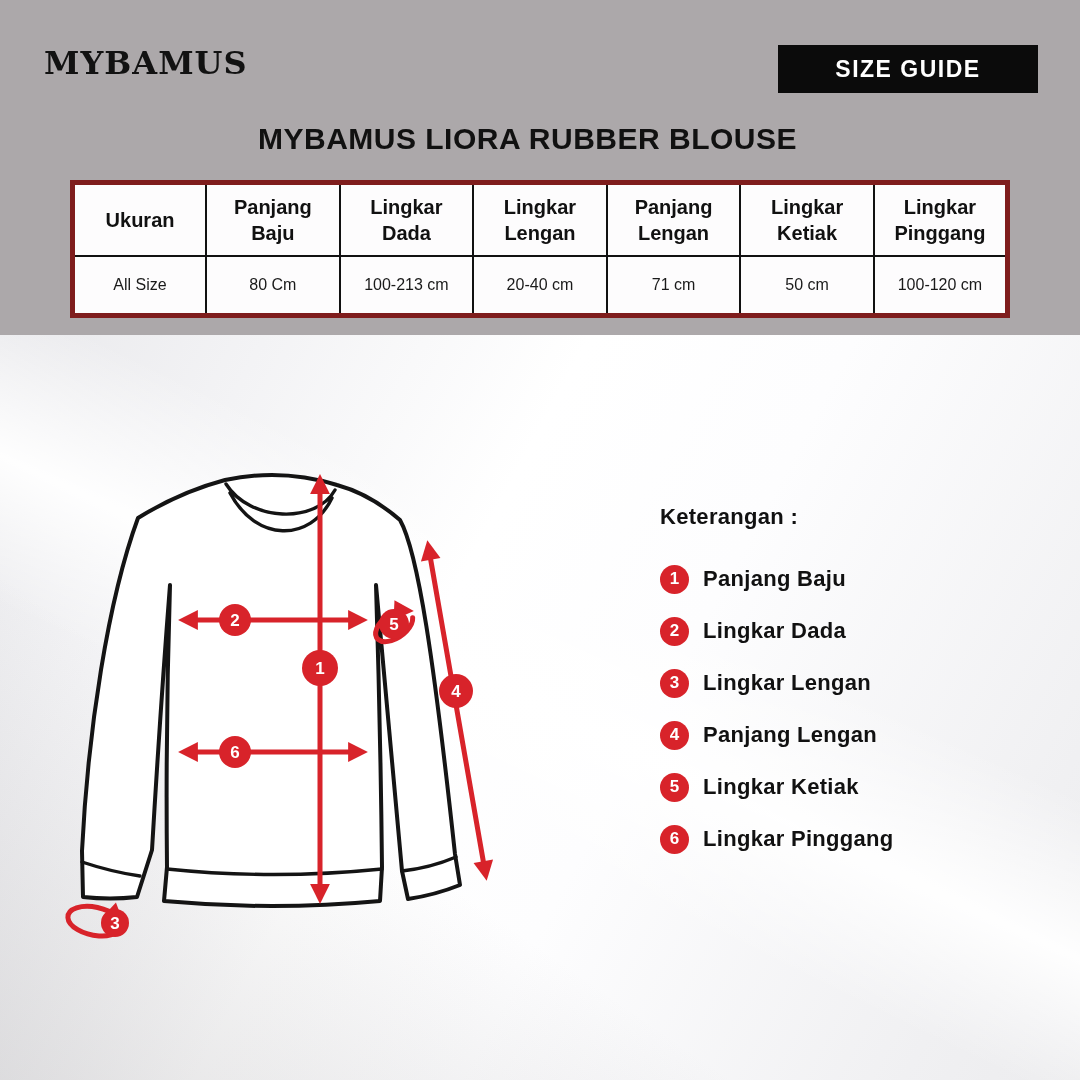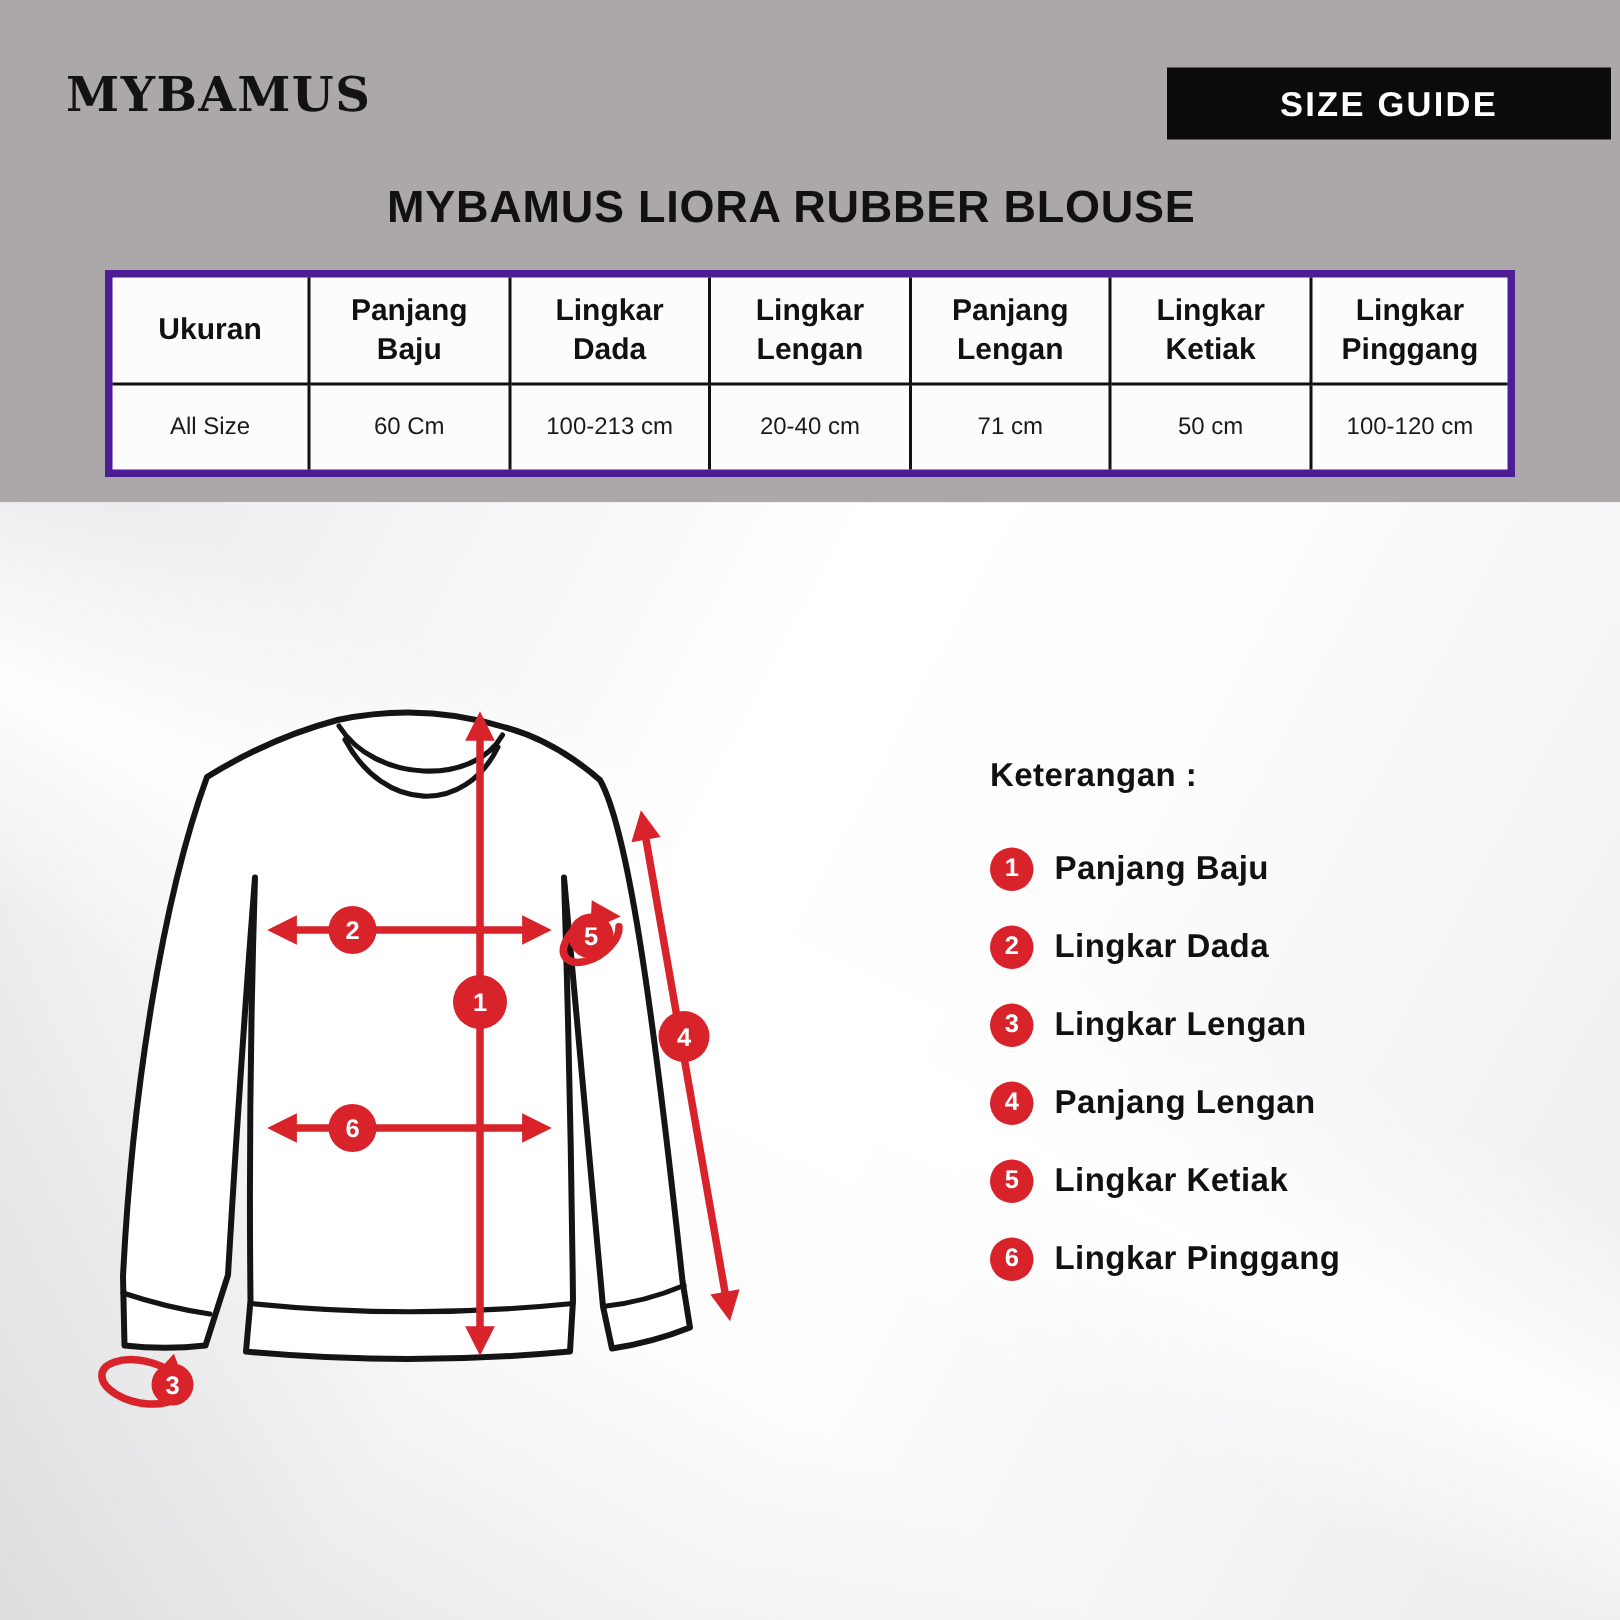--- a/index.html
+++ b/index.html
@@ -11,33 +11,33 @@
   .header{
     position:absolute;left:0;top:0;width:1080px;height:335px;
     background:#aca8aa;
   }
   .logo{
     position:absolute;left:44px;top:44px;
     font-family:"DejaVu Serif",serif;font-weight:bold;
     font-size:32px;letter-spacing:1px;color:#121212;
   }
   .size-guide-badge{
-    position:absolute;left:778px;top:45px;width:296px;height:48px;
+    position:absolute;left:778px;top:45px;width:260px;height:48px;
     background:#0b0b0b;color:#ffffff;display:flex;align-items:center;justify-content:center;
     font-size:23px;font-weight:bold;letter-spacing:1.5px;
   }
   .product-title{
     position:absolute;left:0;top:122px;width:1055px;text-align:center;
     font-size:30px;font-weight:800;letter-spacing:.5px;color:#111;
   }
   
   table.size-table{
     position:absolute;left:70px;top:180px;width:940px;
     border-collapse:collapse;table-layout:fixed;background:#fdfcfd;
-    border:5px solid #4c1d95;
+    border:5px solid #7f1d1d;
   }
   .size-table th,.size-table td{
     border:2px solid #111;text-align:center;vertical-align:middle;padding:0 4px;
   }
   .size-table th{height:70px;font-size:20px;font-weight:bold;line-height:1.3;color:#111;}
   .size-table td{height:56px;font-size:16px;font-weight:500;color:#1a1a1a;}
   
   .bottom{
     position:absolute;left:0;top:335px;width:1080px;height:745px;background:#ffffff;
   }
@@ -84,21 +84,21 @@
           <th>Lingkar Dada</th>
           <th>Lingkar Lengan</th>
           <th>Panjang Lengan</th>
           <th>Lingkar Ketiak</th>
           <th>Lingkar Pinggang</th>
         </tr>
       </thead>
       <tbody>
         <tr>
           <td>All Size</td>
-          <td>60 Cm</td>
+          <td>80 Cm</td>
           <td>100-213 cm</td>
           <td>20-40 cm</td>
           <td>71 cm</td>
           <td>50 cm</td>
           <td>100-120 cm</td>
         </tr>
       </tbody>
     </table>
   </div>
 

